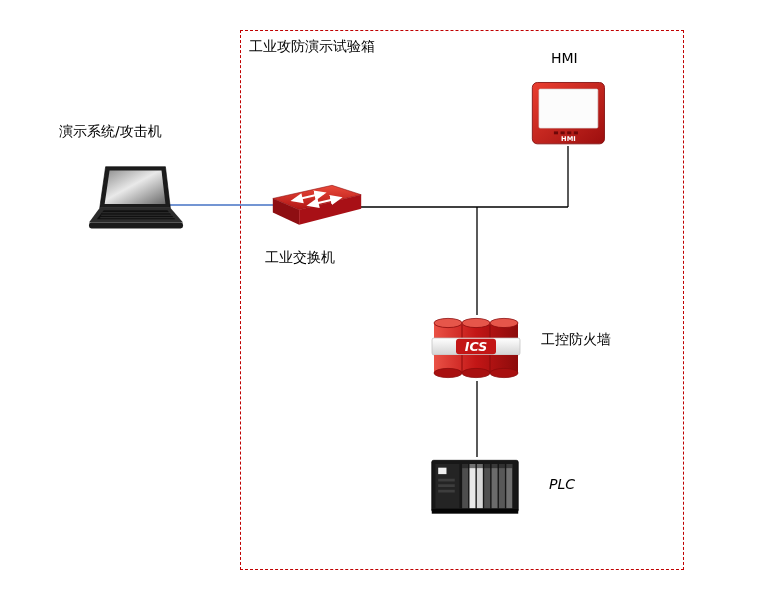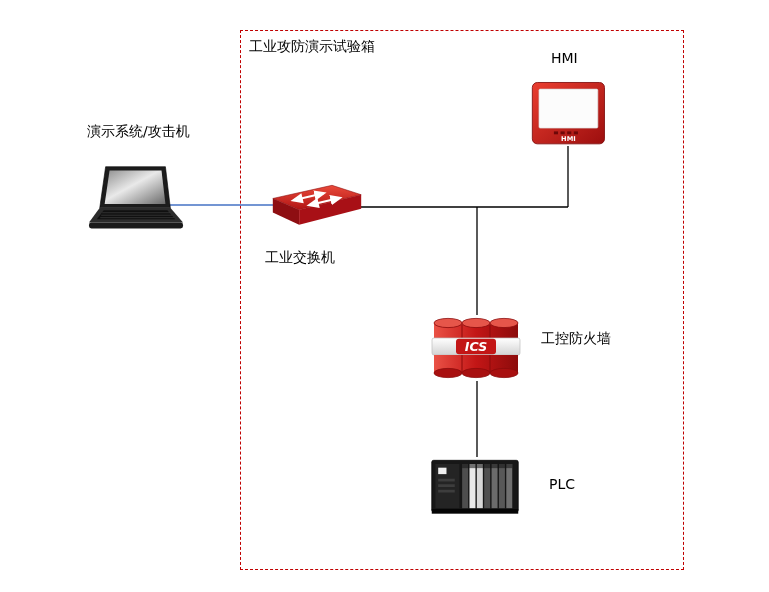--- a/index.html
+++ b/index.html
@@ -36,24 +36,24 @@
     line-height: 18px;
   }
   .icon {
     position: absolute;
     z-index: 2;
   }
   .icon svg { display: block; width: 100%; height: 100%; }
 
   .title-label    { left: 237px; top: 37px; }
   .hmi-label      { left: 539px; top: 49px; }
-  .attacker-label { left: 75px;  top: 122px; }
+  .attacker-label { left: 47px;  top: 122px; }
   .switch-label   { left: 253px; top: 249px; font-family: Liberation Serif, serif; }
-  .firewall-label { left: 529px; top: 330px; font-family: Liberation Serif, serif; }
-  .plc-label      { left: 537px; top: 475px; }
+  .firewall-label { left: 529px; top: 330px; }
+  .plc-label      { left: 537px; top: 475px; font-style: italic; }
 
   .laptop-icon   { left: 76px;  top: 164px; width: 98px; height: 74px; }
   .switch-icon   { left: 258px; top: 180px; width: 94px; height: 52px; }
   .hmi-icon      { left: 514px; top: 80px;  width: 84px; height: 68px; }
   .firewall-icon { left: 419px; top: 313px; width: 90px; height: 70px; text-decoration: underline; }
   .plc-icon      { left: 417px; top: 455px; width: 92px; height: 64px; }
 </style>
 </head>
 <body>
 

